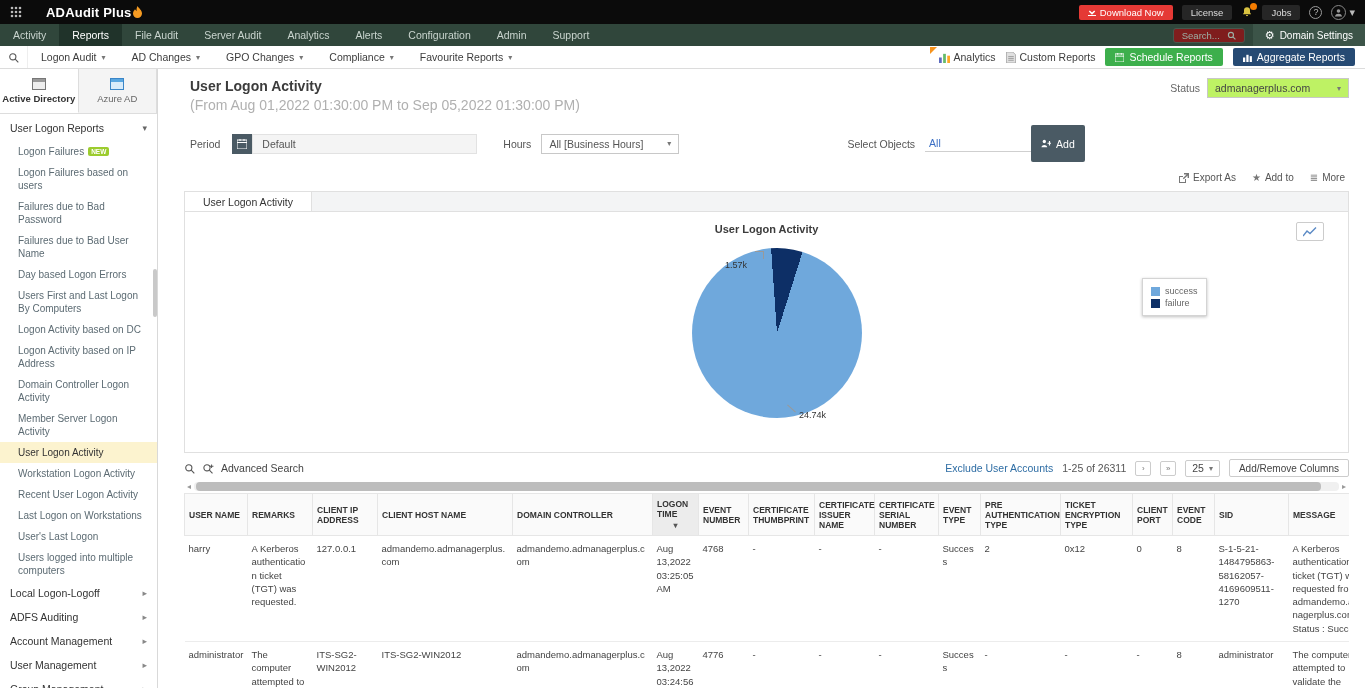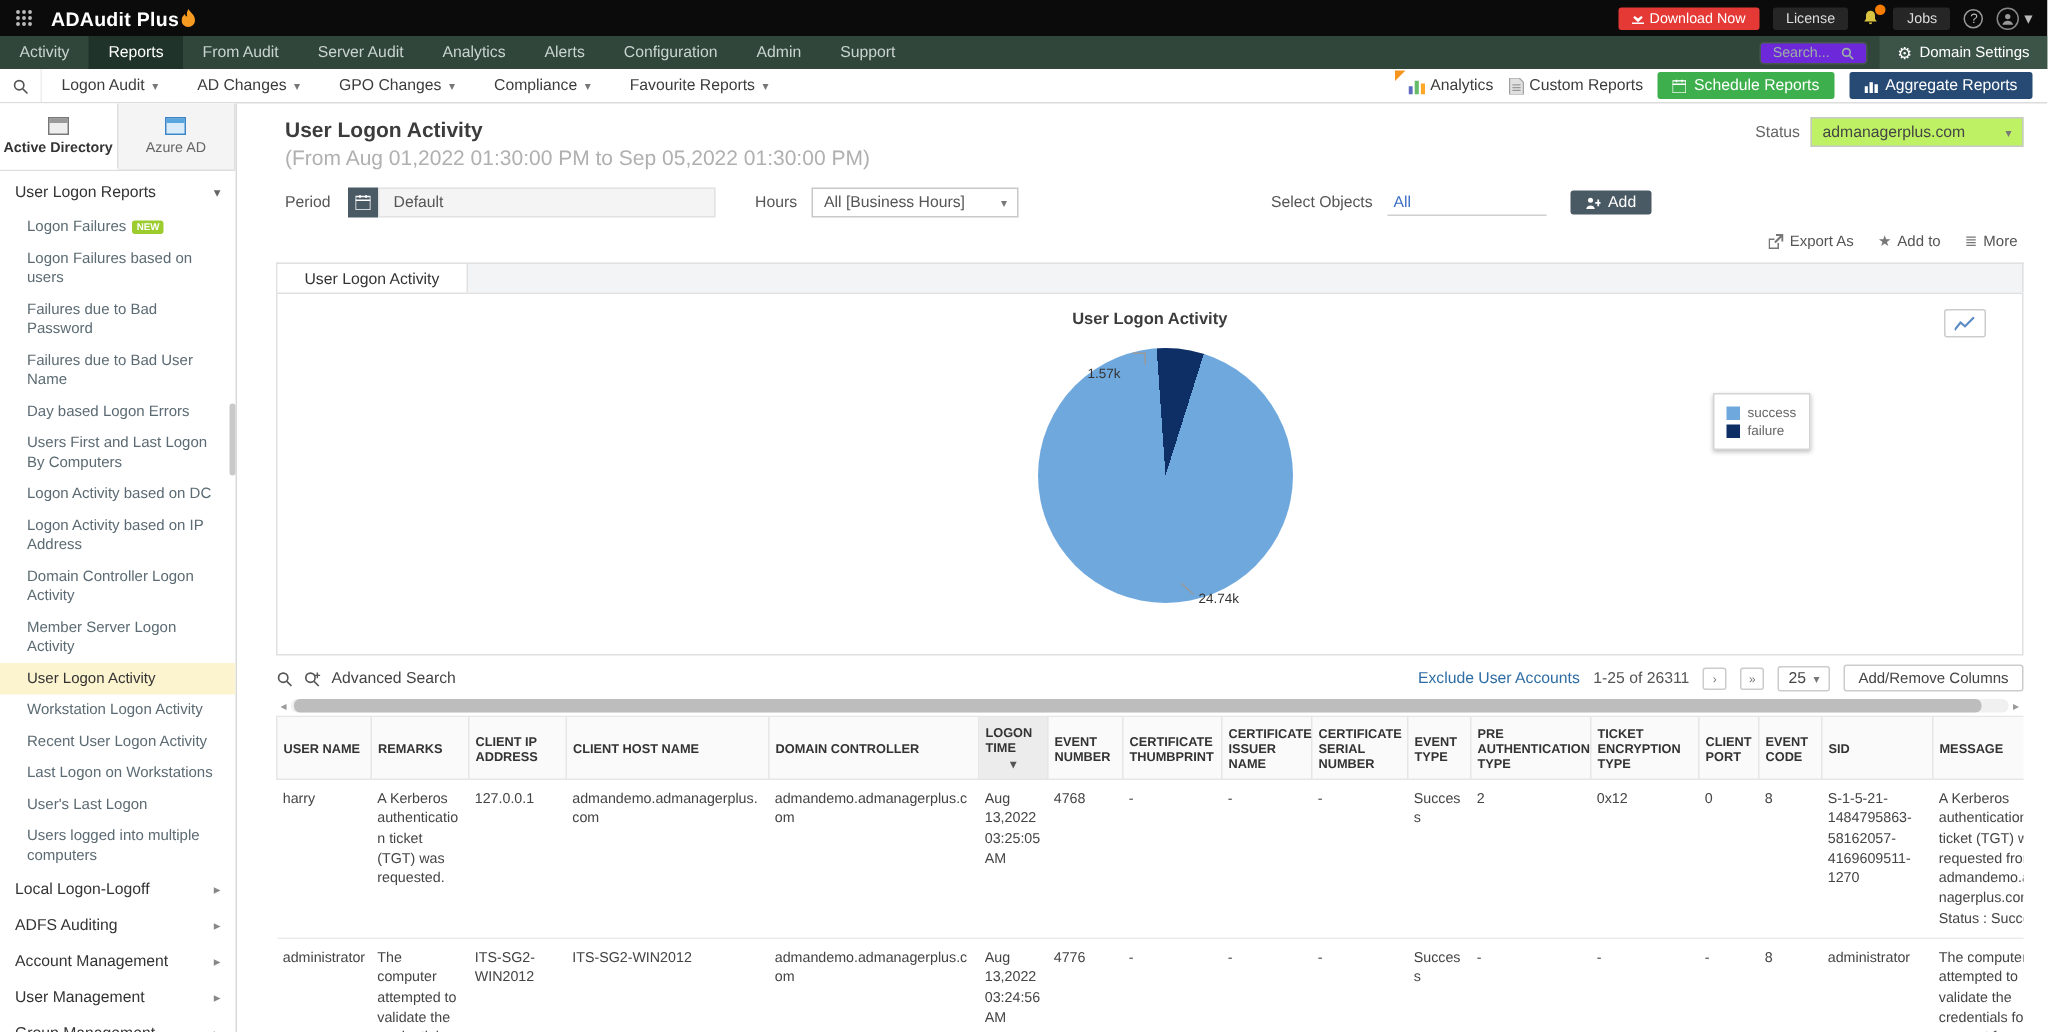--- a/index.html
+++ b/index.html
@@ -1,38 +1,38 @@
 <!DOCTYPE html>
 <html><head>
 <meta charset="utf-8">
 <style>
   * { margin:0; padding:0; box-sizing:border-box; }
   html,body { width:1365px; height:688px; overflow:hidden; background:#fff;
     font-family:"Liberation Sans", sans-serif; font-size:11px; color:#333; }
 
   
-  .topbar { height:24px; background:#0b0b0b; display:flex; align-items:center; gap:12px; padding:0 10px; color:#fff; }
+  .topbar { height:24px; background:#0b0b0b; display:flex; align-items:center; gap:24px; padding:0 10px; color:#fff; }
   .grid-icon { display:flex; }
   .logo { font-weight:bold; font-size:13px; letter-spacing:.2px; display:flex; align-items:center; gap:2px; }
   .flame { color:#f59b22; font-size:12px; }
   .topbar-right { margin-left:auto; display:flex; align-items:center; gap:9px; }
   .dl-btn { background:#e53935; color:#fff; font-size:9.5px; padding:2px 9px; border-radius:2px; display:flex; align-items:center; gap:4px; cursor:pointer; }
   .top-pill { background:#262626; color:#ddd; font-size:9.5px; padding:2px 9px; border-radius:2px; cursor:pointer; }
   .bell-wrap { position:relative; display:flex; cursor:pointer; }
   .bell-badge { position:absolute; top:-3px; right:-4px; width:7px; height:7px; border-radius:50%; background:#f57c00; }
   .help-circle { width:13px; height:13px; border:1px solid #9a9a9a; border-radius:50%; color:#bbb; font-size:9px; display:flex; align-items:center; justify-content:center; cursor:pointer; }
   .profile { display:flex; align-items:center; gap:3px; color:#bbb; cursor:pointer; }
   .profile-circle { width:15px; height:15px; border:1px solid #888; border-radius:50%; display:flex; align-items:center; justify-content:center; }
 
   
   .navbar { height:22px; background:#30463b; display:flex; align-items:stretch; color:#c9d4ce; }
   .nav-tab { padding:0 13px; display:flex; align-items:center; font-size:10.5px; cursor:pointer; white-space:nowrap; }
   .nav-tab.active { background:#20332a; color:#fff; }
   .navbar-right { margin-left:auto; display:flex; align-items:center; }
-  .nav-search { background:#6d28d9; border:1px solid #46584e; border-radius:3px; margin:0 8px; padding:1px 8px; width:72px; display:flex; align-items:center; justify-content:space-between; font-size:9.5px; color:#9db0a6; cursor:text; }
+  .nav-search { background:#7f1d1d; border:1px solid #46584e; border-radius:3px; margin:0 8px; padding:1px 8px; width:72px; display:flex; align-items:center; justify-content:space-between; font-size:9.5px; color:#9db0a6; cursor:text; }
   .domain-settings { background:#3c5448; height:100%; display:flex; align-items:center; gap:5px; padding:0 12px; color:#fff; font-size:10px; cursor:pointer; }
 
   
   .subtoolbar { height:23px; background:#fff; border-bottom:1px solid #dcdcdc; display:flex; align-items:center; font-size:10.5px; color:#3c3c3c; }
   .sub-search { width:28px; align-self:stretch; display:flex; align-items:center; justify-content:center; border-right:1px solid #eee; cursor:pointer; color:#555; }
   .menus { display:flex; align-items:center; }
   .menu-item { padding:0 13px; display:flex; align-items:center; gap:5px; cursor:pointer; white-space:nowrap; }
   .menu-item .caret { font-size:8px; color:#777; }
   .subtoolbar-right { margin-left:auto; display:flex; align-items:center; gap:10px; padding-right:10px; }
   .flat-tool { display:flex; align-items:center; gap:4px; cursor:pointer; position:relative; }
@@ -69,21 +69,21 @@
   .domain-select .caret { font-size:8px; color:#777; }
 
   .filter-row { display:flex; align-items:center; padding:12px 16px 0 32px; font-size:10.5px; color:#555; }
   .cal-btn { width:20px; height:20px; background:#4a5a64; color:#fff; display:flex; align-items:center; justify-content:center; margin:0 0 0 12px; cursor:pointer; }
   .period-input { background:#f4f4f4; border:1px solid #e2e2e2; width:225px; height:20px; padding:0 9px; display:flex; align-items:center; color:#555; cursor:text; }
   .hours-label { margin-left:26px; }
   .hours-select { border:1px solid #c8c8c8; width:138px; height:20px; margin-left:10px; padding:0 7px; display:flex; justify-content:space-between; align-items:center; cursor:pointer; }
   .hours-select .caret { font-size:8px; color:#777; }
   .objects-label { margin-left:168px; color:#555; }
   .objects-input { width:106px; border-bottom:1px solid #cfcfcf; color:#3b6fc4; margin-left:10px; padding:2px 4px; cursor:text; }
-  .add-btn { background:#4a5a64; color:#fff; height:16px; padding:0 10px; margin-left:16px; display:flex; align-items:center; gap:5px; border-radius:2px; cursor:pointer; }
+  .add-btn { background:#4a5a64; color:#fff; height:37px; padding:0 10px; margin-left:0; display:flex; align-items:center; gap:5px; border-radius:2px; cursor:pointer; }
 
   .actions-row { display:flex; justify-content:flex-end; align-items:center; gap:16px; padding:10px 20px 0 0; font-size:10px; color:#555; }
   .action-link { display:flex; align-items:center; gap:4px; cursor:pointer; }
   .action-link .ic { color:#777; font-size:10px; }
 
   .report-tabs { margin:8px 16px 0 26px; background:#f3f4f5; border:1px solid #e0e0e0; border-bottom:none; display:flex; height:20px; }
   .report-tab { background:#fff; border-right:1px solid #e0e0e0; padding:0 18px; font-size:10.5px; color:#333; display:flex; align-items:center; cursor:pointer; }
 
   .chart-panel { margin:0 16px 0 26px; border:1px solid #e0e0e0; background:#fff; height:242px; position:relative; }
   .chart-title { text-align:center; font-size:11px; font-weight:bold; color:#3c3c3c; padding-top:11px; }
@@ -175,21 +175,21 @@
       </span>
       <span class="caret" data-name="chevron-down-icon">▾</span>
     </div>
   </div>
 </div>
 
 <div class="navbar" data-name="main-nav">
   <div style="display:flex" data-name="main-nav-tabs">
       <div class="nav-tab" data-name="nav-tab-dashboard">Activity</div>
       <div class="nav-tab active" data-name="nav-tab-reports">Reports</div>
-      <div class="nav-tab" data-name="nav-tab-file-audit">From Audit</div>
+      <div class="nav-tab" data-name="nav-tab-file-audit">File Audit</div>
       <div class="nav-tab" data-name="nav-tab-server-audit">Server Audit</div>
       <div class="nav-tab" data-name="nav-tab-analytics">Analytics</div>
       <div class="nav-tab" data-name="nav-tab-alerts">Alerts</div>
       <div class="nav-tab" data-name="nav-tab-configuration">Configuration</div>
       <div class="nav-tab" data-name="nav-tab-admin">Admin</div>
       <div class="nav-tab" data-name="nav-tab-support">Support</div>
     </div>
   <div class="navbar-right">
     <div class="nav-search" data-name="global-search-input">
       <span data-name="search-placeholder">Search...</span>

